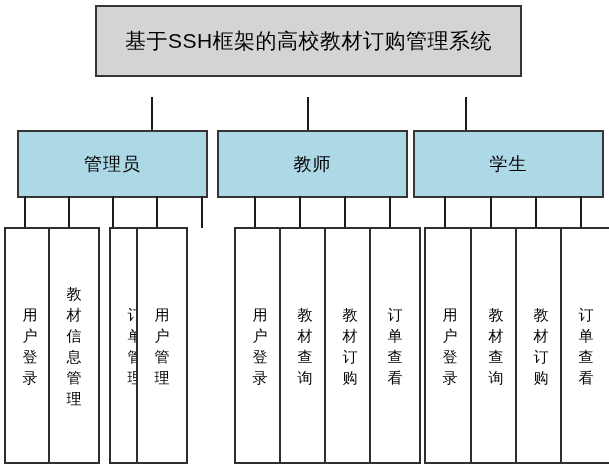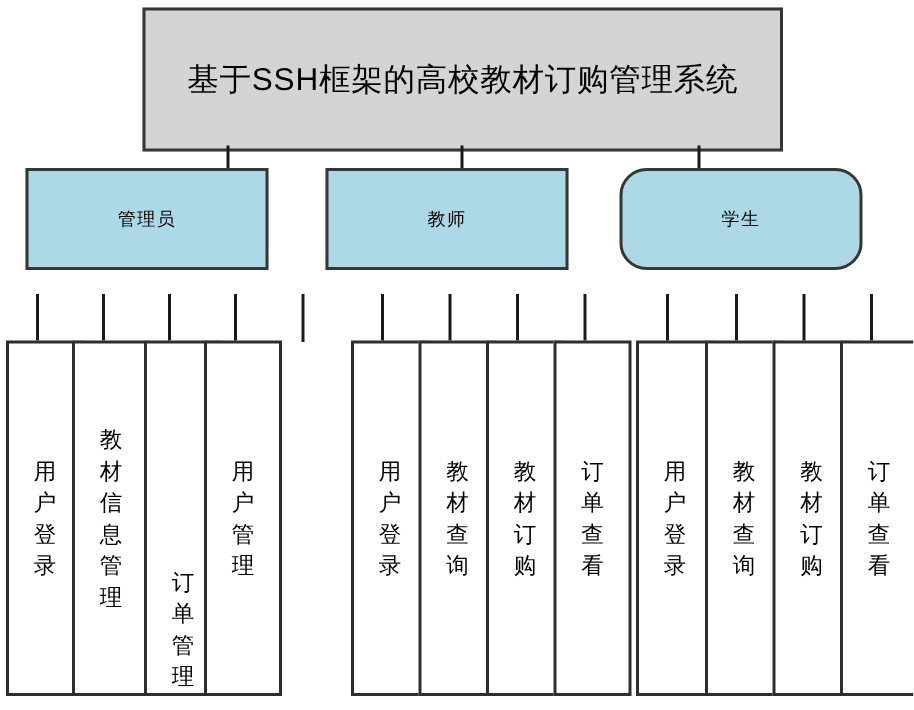--- a/index.html
+++ b/index.html
@@ -19,35 +19,35 @@
     position: absolute;
     box-sizing: border-box;
     border: 2px solid #363636;
     display: flex;
     align-items: center;
     justify-content: center;
     color: #000000;
   }
   .title-box {
     left: 95px; top: 5px;
-    width: 427px; height: 96px;
+    width: 427px; height: 72px;
     background: #d4d4d4;
     font-size: 21px;
     letter-spacing: 0.5px;
   }
   .branch-box {
-    top: 112px;
-    width: 162px; height: 68px;
+    top: 130px;
+    width: 191px; height: 68px;
     background: #add8e6;
-    font-size: 12px;
+    font-size: 18px;
     letter-spacing: 1px;
   }
   .branch-admin   { left: 17px;  }
   .branch-teacher { left: 217px; justify-content: center; }
-  .branch-student { left: 413px; border-radius: 18px; }
+  .branch-student { left: 413px; }
   .leaf-box {
     top: 227px;
     width: 52px; height: 237px;
     background: #ffffff;
     border-color: #2e2e2e;
   }
   .vtext {
     display: block;
     width: 17px;
     font-size: 15px;
@@ -100,21 +100,21 @@
   <div class="vline vline-leaf" style="left:490px;"></div>
   <div class="vline vline-leaf" style="left:535px;"></div>
   <div class="vline vline-leaf" style="left:580px;"></div>
 
   <div class="box leaf-box" style="left:4px;">
     <span class="vtext">用户登录</span>
   </div>
   <div class="box leaf-box" style="left:48px;">
     <span class="vtext">教材信息管理</span>
   </div>
-  <div class="box leaf-box" style="left:96px;align-items:flex-end;">
+  <div class="box leaf-box" style="left:109px;">
     <span class="vtext">订单管理</span>
   </div>
   <div class="box leaf-box" style="left:136px;">
     <span class="vtext">用户管理</span>
   </div>
 
   <div class="box leaf-box" style="left:234px;">
     <span class="vtext">用户登录</span>
   </div>
   <div class="box leaf-box" style="left:279px;">

